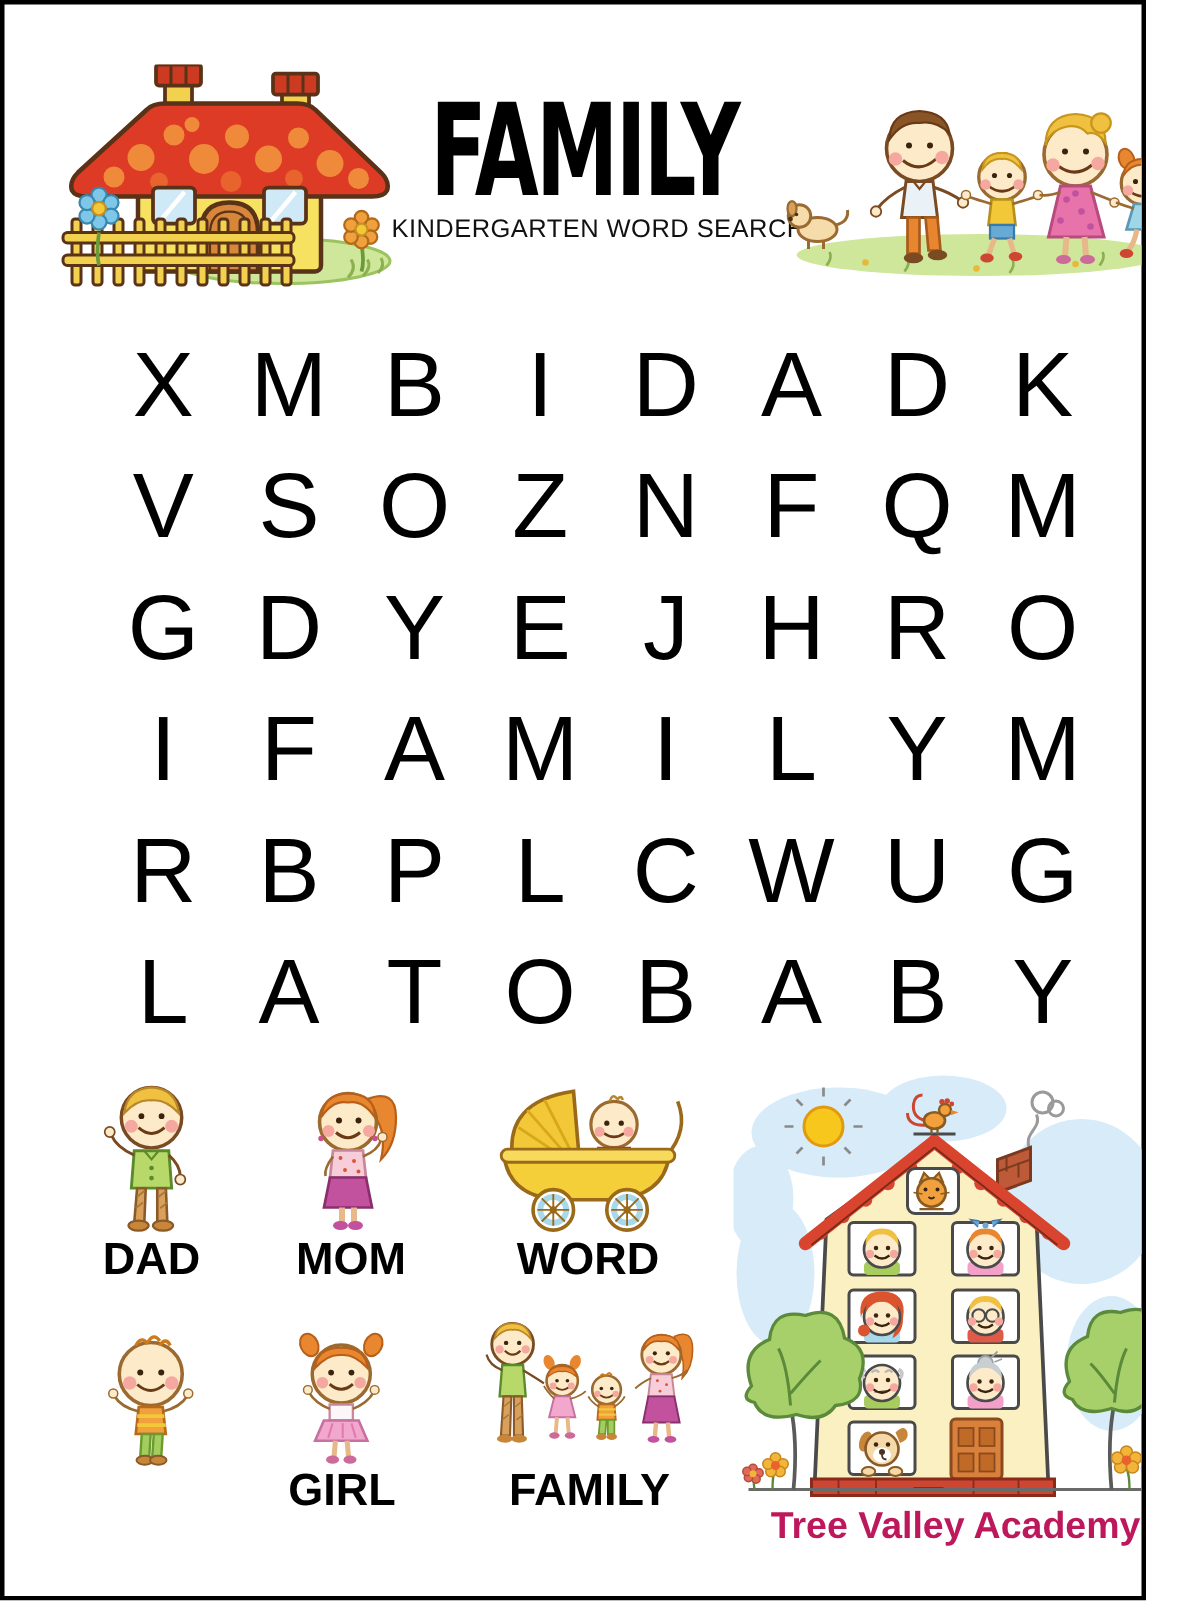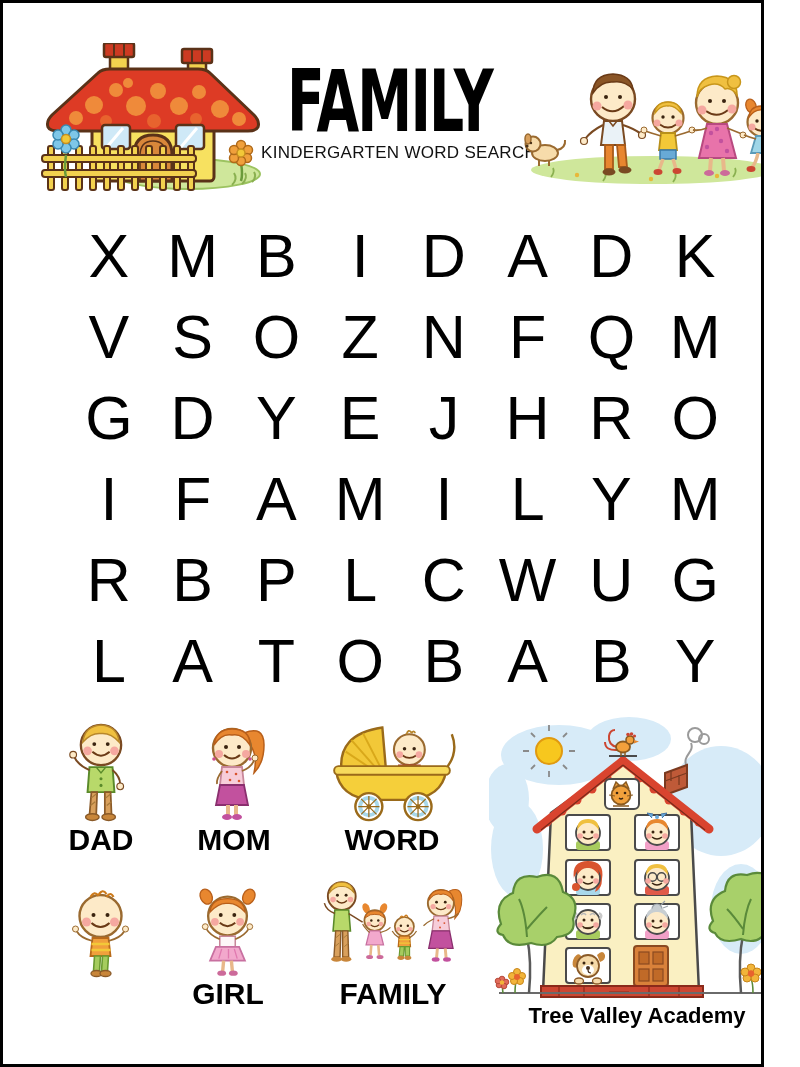--- a/index.html
+++ b/index.html
@@ -27,21 +27,21 @@
   .word-label{font-weight:bold;font-size:30px;color:#000;line-height:1.1;}
   #w-dad{left:42px;top:716px;width:112px;}
   #w-mom{left:172px;top:716px;width:118px;}
   #w-baby{left:318px;top:712px;width:142px;}
   #w-boy{left:42px;top:884px;width:112px;}
   #w-girl{left:165px;top:882px;width:120px;}
   #w-family{left:300px;top:874px;width:180px;}
   
   .academy-art{position:absolute;left:486px;top:706px;width:296px;height:292px;}
   .brand{position:absolute;left:486px;top:1000px;width:296px;text-align:center;
-      font-weight:bold;font-size:22px;color:#000000;}
+      font-weight:bold;font-size:25px;color:#be185d;}
 </style>
 </head>
 <body>
 
 <div class="page">
 
   <svg class="house-art" viewBox="0 0 228 150">
     <ellipse cx="152" cy="131" rx="72" ry="15" fill="#cfe79b" stroke="#9cc360" stroke-width="2"></ellipse>
     <g stroke="#8ab050" fill="none" stroke-width="2">
       <path d="M196,142 q6,-6 2,-12"></path>

